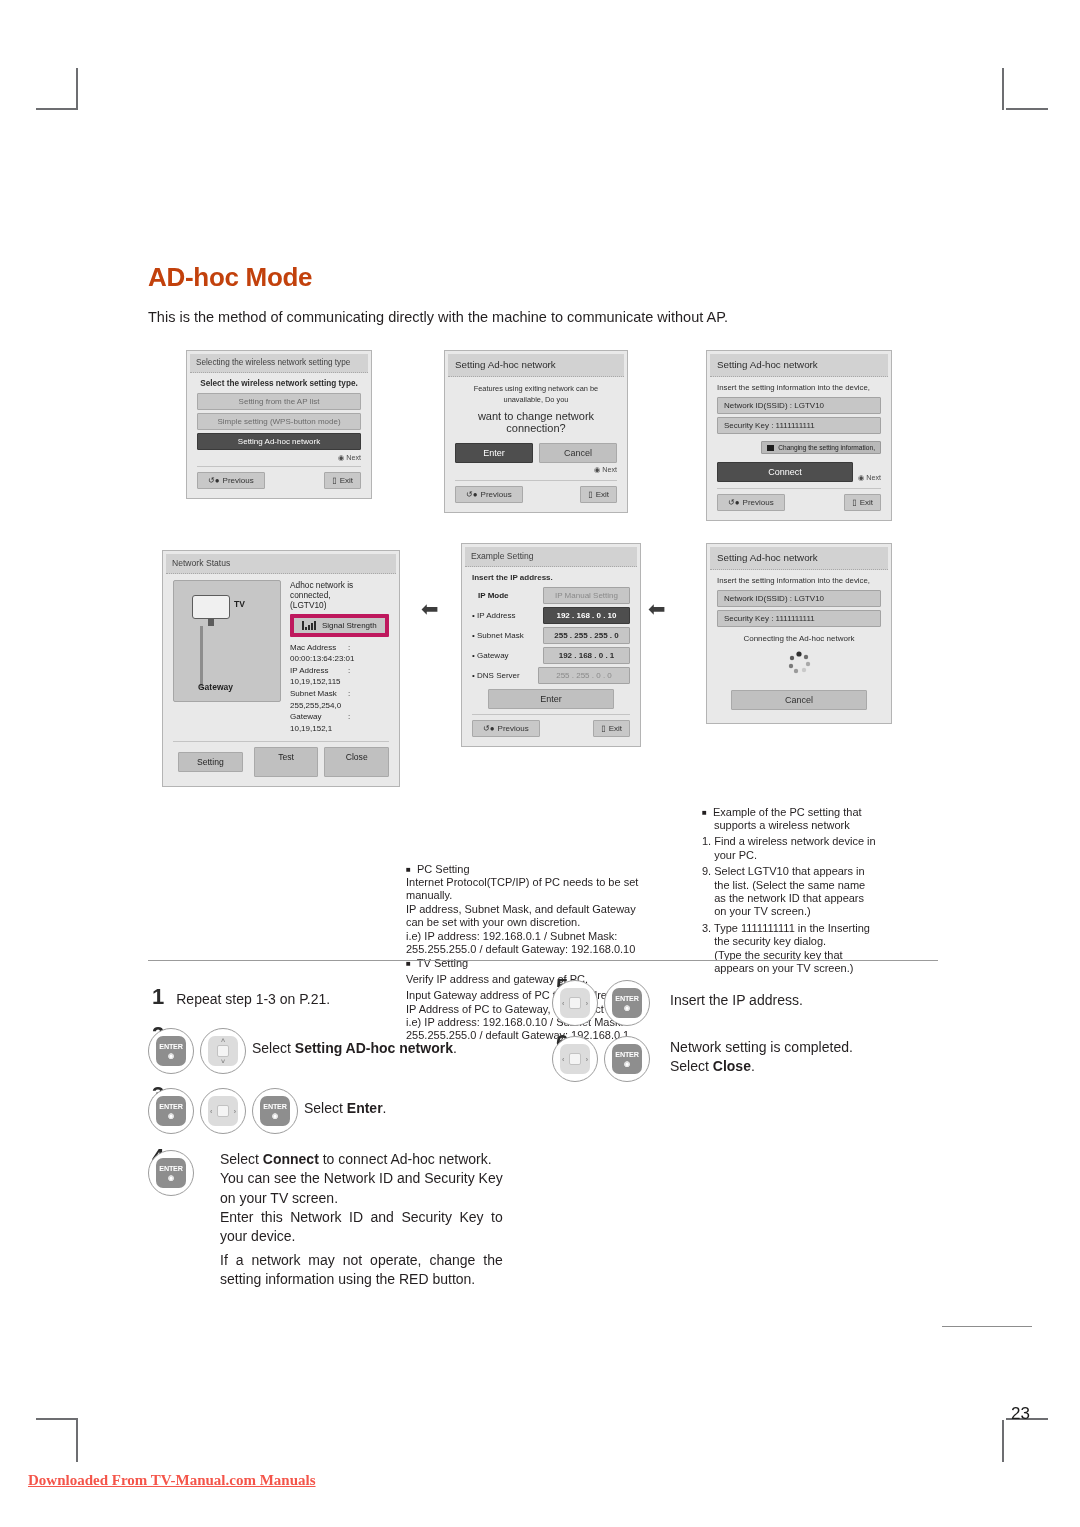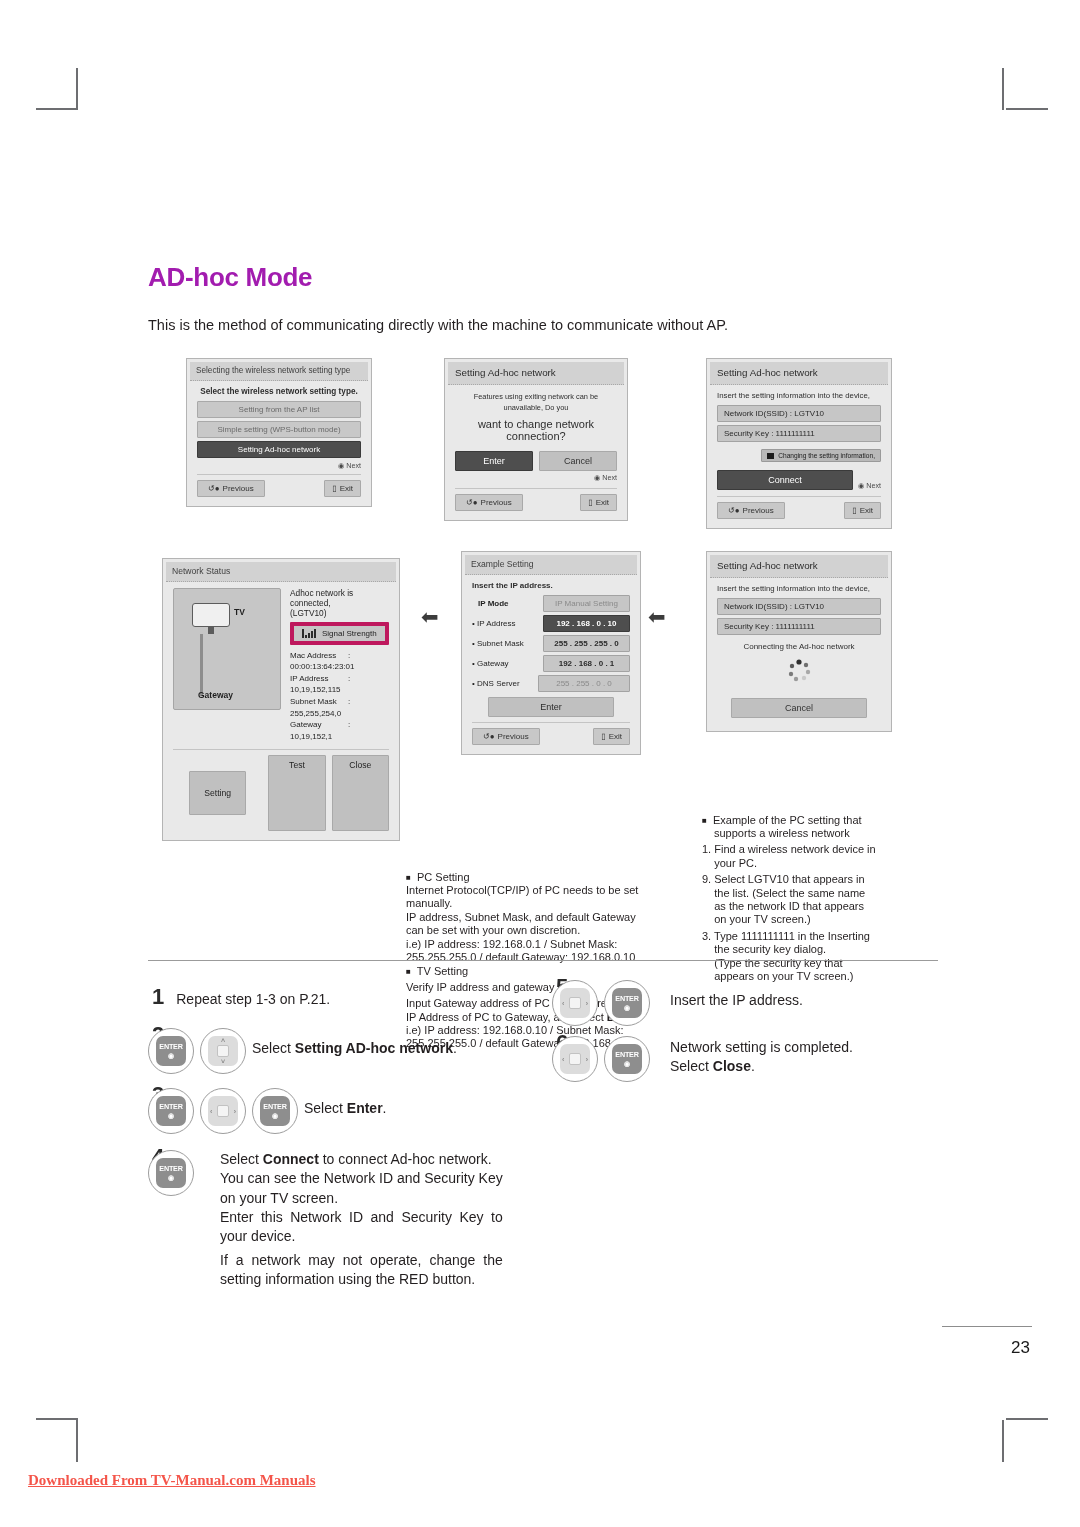--- a/index.html
+++ b/index.html
@@ -15,22 +15,22 @@
 
   
   .crop { position: absolute; background: #6d6e71; }
   .crop.h { height: 2px; width: 42px; }
   .crop.v { width: 2px; height: 42px; }
 
   
   .page { position: absolute; left: 148px; top: 262px; width: 790px; }
 
   h1.title {
-    font-size: 26px; font-weight: bold; margin: 0 0 22px 0;
-    letter-spacing: -0.3px; color: #a21caf;
+    font-size: 26px; font-weight: bold; margin: 0 0 14px 0;
+    letter-spacing: -0.3px; color: #c2410c;
   }
   p.intro { font-size: 14.5px; margin: 0 0 3px 0; line-height: 1.42; }
 
   
   .diagram { position: relative; width: 790px; height: 578px; margin-top: 16px; }
 
   .scr {
     position: absolute;
     background: #e9e9e9;
     border: 1px solid #b4b4b4;
@@ -156,21 +156,21 @@
   .ar.dn { bottom:1px; left:50%; transform:translateX(-50%);}
   .ar.lf { left:2px; top:50%; transform:translateY(-50%);}
   .ar.rt { right:2px; top:50%; transform:translateY(-50%);}
 
   .stepline { display:flex; align-items:flex-start; gap:6px; }
   .steptext { font-size: 14px; line-height:1.38; padding-top: 11px; }
   .steptext.tall { padding-top: 0px; }
   b { font-weight: bold; }
 
   
-  .pgnum { position:absolute; right:50px; top:1338px; font-size:17px; color:#1a1a1a; }
+  .pgnum { position:absolute; right:50px; top:1404px; font-size:17px; color:#1a1a1a; }
   .pgrule { position:absolute; right:48px; top:1326px; width:90px; border-top:1.2px solid #8d8d8d; }
 
   .footer {
     position:absolute; left:28px; top:1472px;
     font-family:"Liberation Serif", serif; font-size:15px;
     color:#f4554a; text-decoration: underline; font-weight: bold;
   }
 </style>
 </head>
 <body>
@@ -356,21 +356,21 @@
             </div>
             <div class="nsinfo">
               <div><span class="lbl">Mac Address</span><span>: 00:00:13:64:23:01</span></div>
               <div><span class="lbl">IP Address</span><span>: 10,19,152,115</span></div>
               <div><span class="lbl">Subnet Mask</span><span>: 255,255,254,0</span></div>
               <div><span class="lbl">Gateway</span><span>: 10,19,152,1</span></div>
             </div>
           </div>
         </div>
         <div class="footrow" style="gap:6px; margin-top:7px;">
-          <div class="btn mid" style="flex:1; margin:16px; font-size:8.6px; padding:16px 2px; color:#1f1f1f;">Setting</div>
+          <div class="btn mid" style="flex:1; margin:5px; font-size:8.6px; padding:4px 2px; color:#1f1f1f;">Setting</div>
           <div class="btn mid" style="flex:1; margin:0; font-size:8.6px; padding:4px 2px; color:#1f1f1f;">Test</div>
           <div class="btn mid" style="flex:1; margin:0; font-size:8.6px; padding:4px 2px; color:#1f1f1f;">Close</div>
         </div>
       </div>
     </div>
 
     <div class="cap" style="left:258px; top:519px; width:292px;">
       <p class="ind"><span class="bullet">■</span>&nbsp; <span>PC Setting</span></p>
       <p>Internet Protocol(TCP/IP) of PC needs to be set</p>
       <p>manually.</p>

